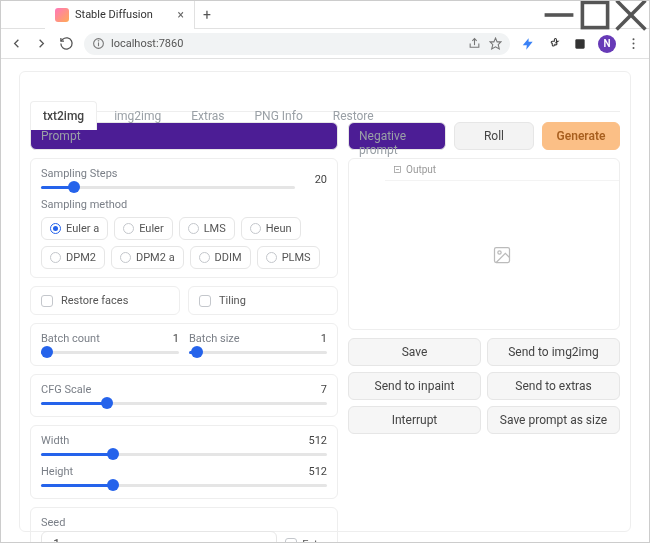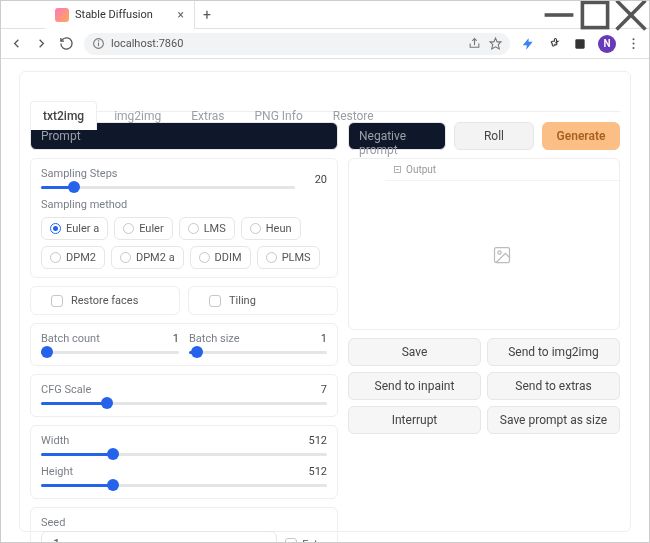--- a/index.html
+++ b/index.html
@@ -30,21 +30,21 @@
 
   .tabs { display: flex; gap: 4px; border-bottom: 1px solid #eee; padding: 4px 0 0; }
   .tabbtn { padding: 7px 12px; font-size: 12px; color: #9aa0a6; cursor: pointer; border: 1px solid transparent; border-bottom: none; border-radius: 4px 4px 0 0; position:relative; top:19px;}
   .tabbtn.active { color: #444; border-color: #eee; background:#fff; font-weight:500; }
 
   .row { display: flex; gap: 10px; margin-top: 10px; }
   .col-left { flex: 1; min-width: 0; }
   .col-right { width: 272px; display: flex; flex-direction: column; gap: 8px; }
 
   .prompt-row { display:flex; gap:8px; }
-  .prompt-box { flex: 1; min-width:0; height: 28px; border: 1px solid #e6e6e6; border-radius: 6px; padding: 6px 10px; color: #9aa0a6; font-size: 12px; background:#0f172a; }
+  .prompt-box { flex: 1; min-width:0; height: 28px; border: 1px solid #e6e6e6; border-radius: 6px; padding: 6px 10px; color: #9aa0a6; font-size: 12px; background:#4c1d95; }
 
   .btn { height: 28px; border: 1px solid #e6e6e6; border-radius: 6px; background: #f6f6f6; display: flex; align-items: center; justify-content: center; font-size: 12px; color: #444; cursor: pointer; }
   .btn.roll { width: 80px; background:#f3f3f3;}
   .btn.generate { flex: 1; background: #fbbf86; border-color: #fbbf86; color: #a85f1f; font-weight: 600; }
 
   .card { border: 1px solid #eee; border-radius: 6px; padding: 8px 10px; margin-top: 8px; }
   .field-label { font-size: 11px; color: #7a7f87; margin-bottom: 2px; }
   .slider-row { display: flex; align-items: center; gap: 6px; }
   .slider { flex: 1; position: relative; height: 10px; }
   .slider-track { position: absolute; top: 4px; left: 0; right: 0; height: 3px; background: #e5e5e5; border-radius: 2px; }
@@ -52,21 +52,21 @@
   .slider-thumb { position: absolute; top: -1px; width: 12px; height: 12px; background: #2563eb; border-radius: 50%; margin-left: -6px; }
   .slider-val { width: 26px; text-align: right; font-size: 11px; color: #444; }
 
   .radios { display: flex; flex-wrap: wrap; gap: 6px; margin-top: 6px; }
   .radio-pill { display: flex; align-items: center; gap: 5px; border: 1px solid #e6e6e6; border-radius: 6px; padding: 4px 8px; font-size: 11px; color: #555; cursor: pointer; background:#fff;}
   .radio-dot { width: 11px; height: 11px; border: 1.5px solid #c4c7cc; border-radius: 50%; display: inline-block; position:relative;}
   .radio-pill.selected .radio-dot { border-color: #2563eb; }
   .radio-pill.selected .radio-dot::after { content:''; position:absolute; inset:2px; background:#2563eb; border-radius:50%; }
 
   .checks { display:flex; gap:8px; }
-  .check-box { flex:1; display: flex; align-items: center; gap: 8px; border: 1px solid #eee; border-radius: 6px; padding: 7px 20px; font-size: 11px; color: #555; }
+  .check-box { flex:1; display: flex; align-items: center; gap: 8px; border: 1px solid #eee; border-radius: 6px; padding: 7px 10px; font-size: 11px; color: #555; }
   .chk { width: 12px; height: 12px; border: 1.5px solid #c4c7cc; border-radius: 3px; }
 
   .two { display: flex; gap: 10px; }
   .two > div { flex: 1; }
 
   .seed-row { display:flex; gap:8px; align-items:center; }
   .seed-input { flex:1; height: 26px; border: 1px solid #e6e6e6; border-radius: 6px; padding: 0 8px; font-size: 12px; color:#444; background:#fff;}
   .extra-chk { display:flex; align-items:center; gap:5px; font-size:11px; color:#555;}
 
   .output-card { border:1px solid #eee; border-radius:6px; height: 172px; display:flex; flex-direction:column;padding-left:36px; }

